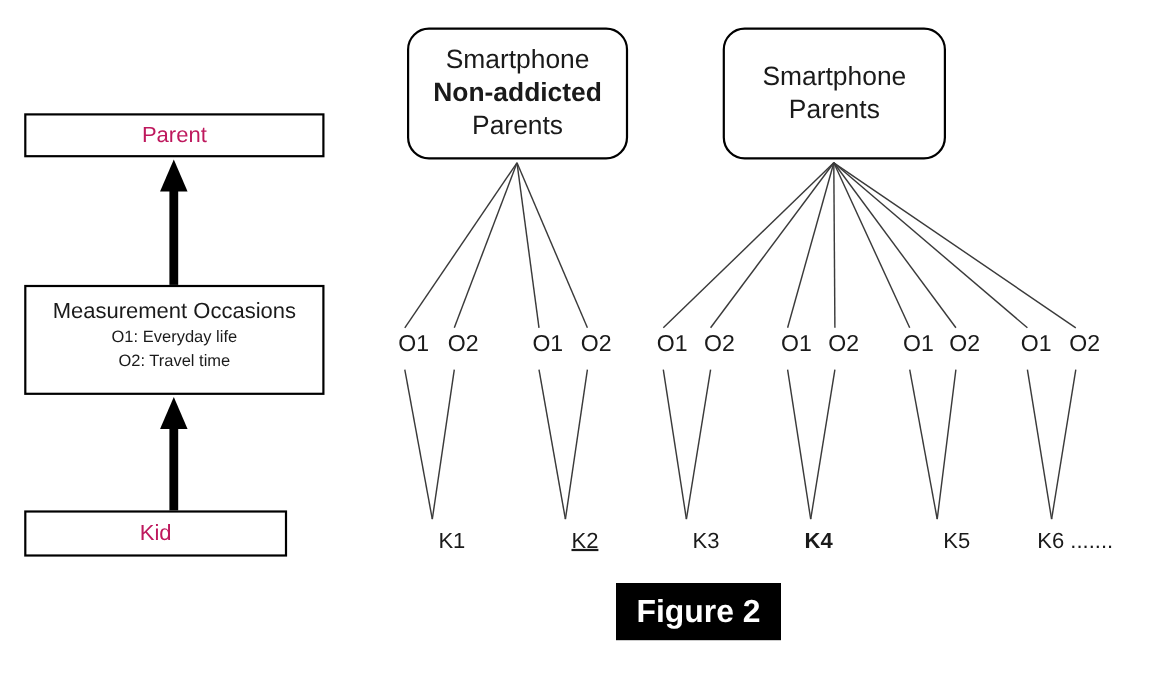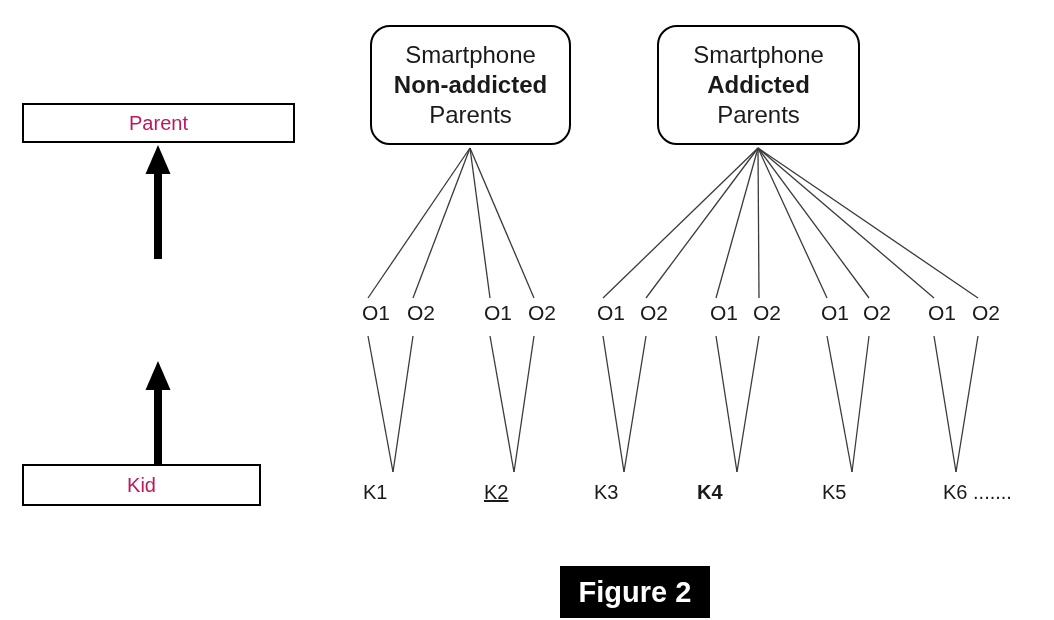--- a/index.html
+++ b/index.html
@@ -57,41 +57,40 @@
     text-align: right;
     font-size: 21px;
     color: #1a1a1a;
     white-space: nowrap;
   }
 
   .k-label {
     position: absolute;
     top: 481px;
     width: 60px;
-    text-align: left;
+    text-align: right;
     font-size: 20px;
     color: #1a1a1a;
     white-space: nowrap;
   }
   .k-label.wide { width: 110px; text-align: left; }
 
   .figure-caption {
     position: absolute;
     left: 560px;
     top: 530px;
     width: 150px;
     height: 52px;
     background: #000000;
     color: #ffffff;
     font-size: 29px;
     font-weight: bold;
     display: flex;
     align-items: center;
     justify-content: center;
-    margin-top: 36px;
   }
 </style>
 </head>
 <body>
 
 <div class="canvas">
 
   <svg class="lines" width="1054" height="620" viewBox="0 0 1054 620">
 
     <g stroke="#000000" fill="#000000">
@@ -134,34 +133,38 @@
       <line x1="869" y1="336" x2="852" y2="472"></line>
       <line x1="934" y1="336" x2="956" y2="472"></line>
       <line x1="978" y1="336" x2="956" y2="472"></line>
     </g>
   </svg>
 
   <div class="rect-box" style="left:22px; top:103px; width:273px; height:40px;">
     <span class="box-label">Parent</span>
   </div>
 
+  <div class="measure-box" style="left:22px; top:259px; width:273px; height:100px;">
+    <div class="measure-title">Measurement Occasions</div>
+    <div class="measure-sub">O1: Everyday life</div>
+    <div class="measure-sub">O2: Travel time</div>
+  </div>
 
   <div class="rect-box" style="left:22px; top:464px; width:239px; height:42px;">
     <span class="box-label">Kid</span>
   </div>
 
   <div class="group-box" style="left:370px; top:25px; width:201px; height:120px;">
     <div class="group-line">Smartphone</div>
     <div class="group-line bold">Non-addicted</div>
     <div class="group-line">Parents</div>
   </div>
 
   <div class="group-box" style="left:657px; top:25px; width:203px; height:120px;">
     <div class="group-line">Smartphone</div>
-    <div class="group-line bold">Addicted</div>
     <div class="group-line">Parents</div>
   </div>
 
   <span class="o-label" style="left:346px;">O1</span>
   <span class="o-label" style="left:391px;">O2</span>
   <span class="o-label" style="left:468px;">O1</span>
   <span class="o-label" style="left:512px;">O2</span>
   <span class="o-label" style="left:581px;">O1</span>
   <span class="o-label" style="left:624px;">O2</span>
   <span class="o-label" style="left:694px;">O1</span>

